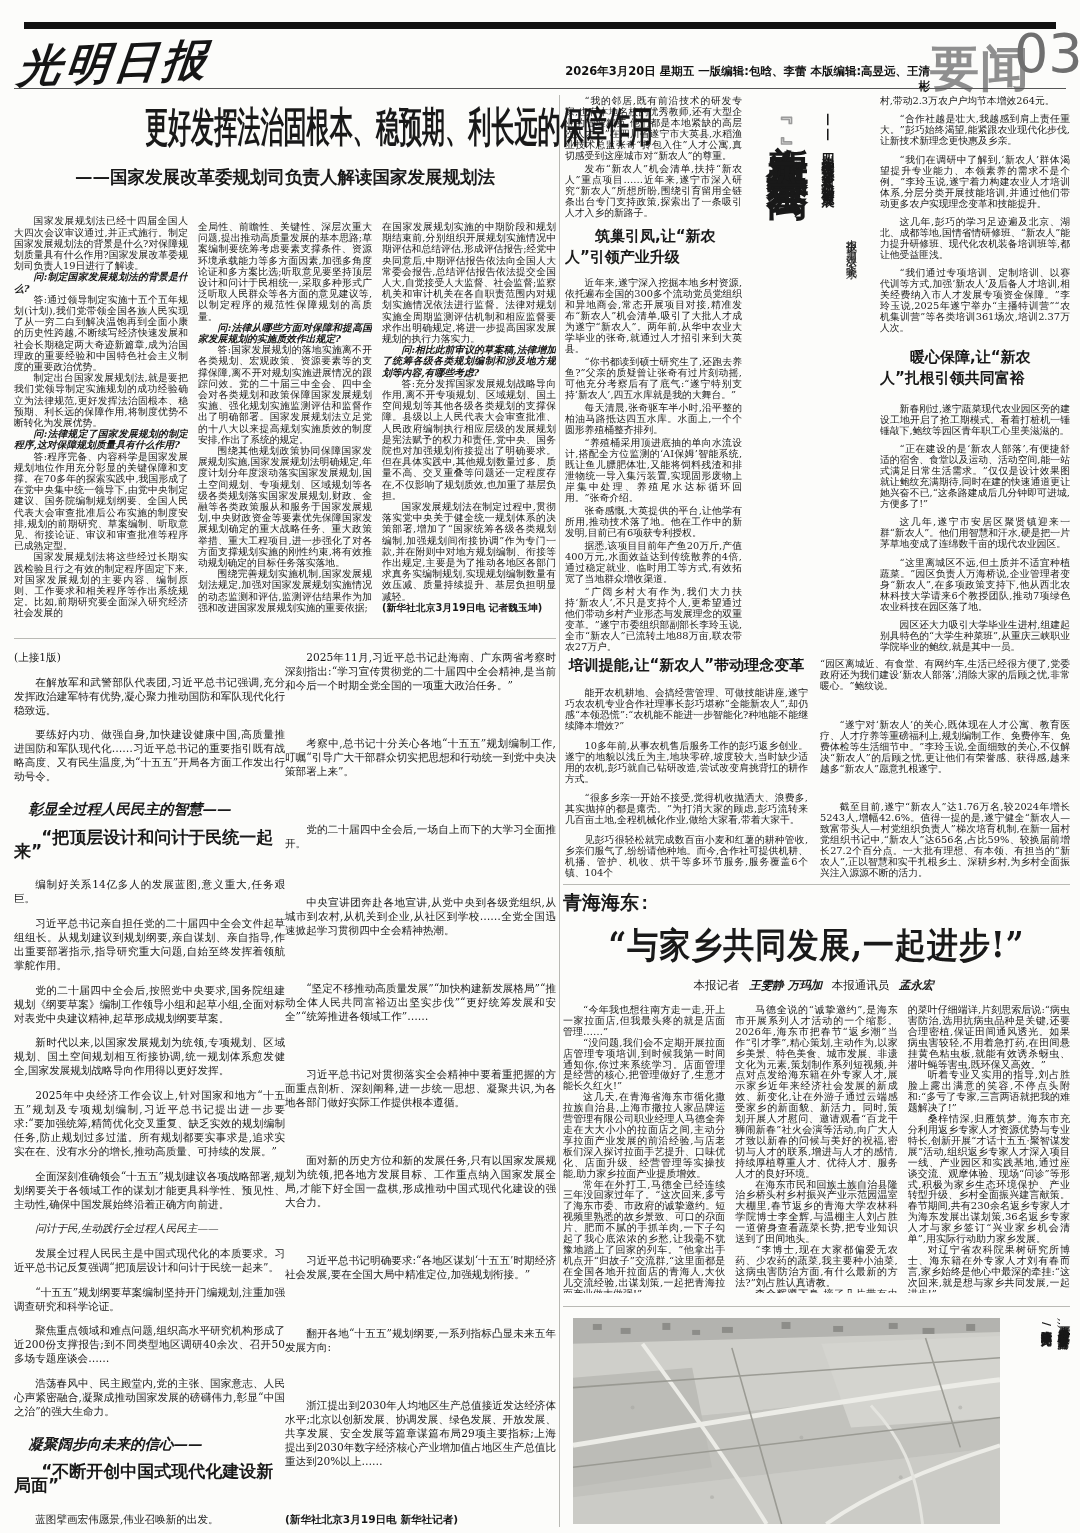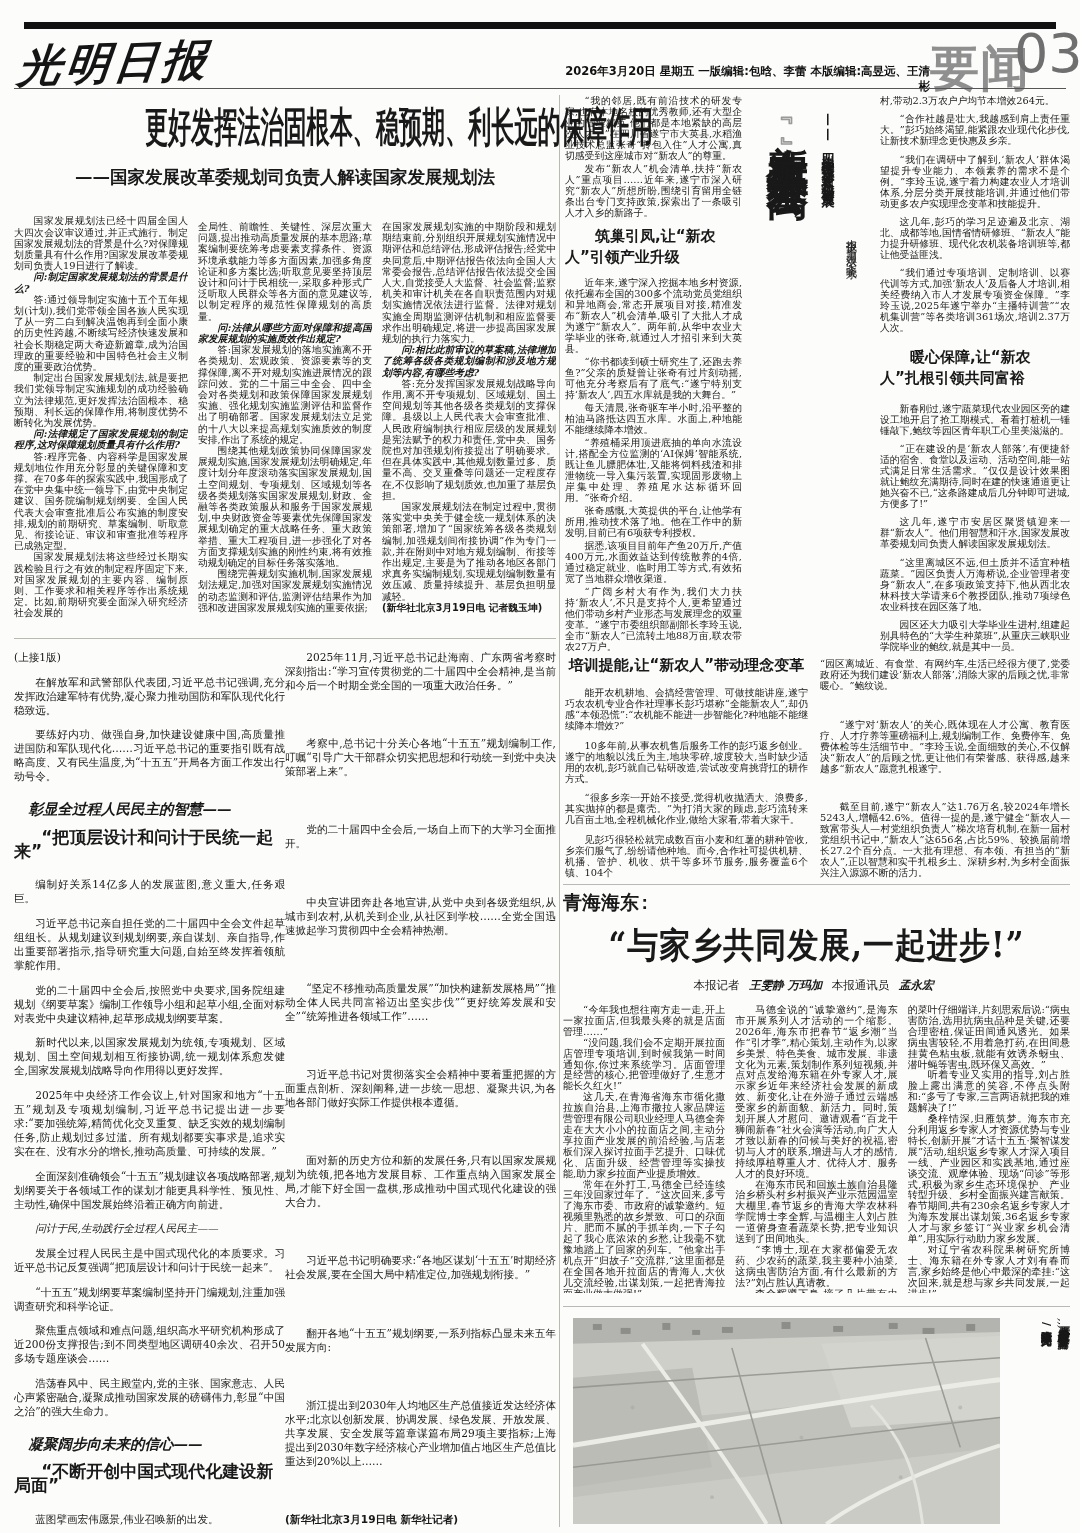--- a/index.html
+++ b/index.html
@@ -170,21 +170,21 @@
   </div>
 
   <div class="feature-top">
     <div class="tcol spread f-cola">
 
     <p data-ptype="p">“我的邻居,既有前沿技术的研发专家,也有本地名校的优秀教师,还有大型企业的管理精英,他们都是本地紧缺的高层次人才。”在四川省遂宁市大英县,水稻渔业技术总监张奇“拎包入住”人才公寓,真切感受到这座城市对“新农人”的尊重。</p>
         <p data-ptype="p">发布“新农人”机会清单,扶持“新农人”重点项目……近年来,遂宁市深入研究“新农人”所想所盼,围绕引育留用全链条出台专门支持政策,探索出了一条吸引人才入乡的新路子。</p>
         <p data-ptype="h2">筑巢引凤,让“新农人”引领产业升级</p>
         <p data-ptype="p">近年来,遂宁深入挖掘本地乡村资源,依托遍布全国的300多个流动党员党组织和异地商会,常态开展项目对接,精准发布“新农人”机会清单,吸引了大批人才成为遂宁“新农人”。两年前,从华中农业大学毕业的张奇,就通过人才招引来到大英县。</p>
         <p data-ptype="p">“你书都读到硕士研究生了,还跑去养鱼?”父亲的质疑曾让张奇有过片刻动摇,可他充分考察后有了底气:“遂宁特别支持‘新农人’,四五水库就是我的大舞台。”</p>
-        <p data-ptype="p">每天清晨,张奇驱车半小时,沿平整的柏油马路抵达四五水库。水面上,种地能不能继续降本增效。</p>
+        <p data-ptype="p">每天清晨,张奇驱车半小时,沿平整的柏油马路抵达四五水库。水面上,一个个圆形养殖桶整齐排列。</p>
         <p data-ptype="p">“养殖桶采用顶进底抽的单向水流设计,搭配全方位监测的‘AI保姆’智能系统,既让鱼儿膘肥体壮,又能将饲料残渣和排泄物统一导入集污装置,实现固形废物上岸集中处理、养殖尾水达标循环回用。”张奇介绍。</p>
         <p data-ptype="p">张奇感慨,大英提供的平台,让他学有所用,推动技术落了地。他在工作中的新发明,目前已有6项获专利授权。</p>
         <p data-ptype="p">据悉,该项目目前年产鱼20万斤,产值400万元,水面效益达到传统散养的4倍,通过稳定就业、临时用工等方式,有效拓宽了当地群众增收渠道。</p>
         <p data-ptype="p">“广阔乡村大有作为,我们大力扶持‘新农人’,不只是支持个人,更希望通过他们带动乡村产业形态与发展理念的双重变革。”遂宁市委组织部副部长李玲玉说,全市“新农人”已流转土地88万亩,联农带农27万户。</p>
       </div>
     <div class="f-head">
       <div class="v-title">
         
       <span data-gray="true">『</span><span data-gray="false">新农人</span><span data-gray="true">』</span><span data-gray="false">住进了人才公寓</span></div>
       <div class="v-sub">——四川遂宁全链条支持『新农人』扎根乡村引领发展</div>
@@ -193,21 +193,21 @@
     <div class="tcol spread f-colb">
 
     <p data-ptype="cont">村,带动2.3万农户户均节本增效264元。</p>
         <p data-ptype="p">“合作社越是壮大,我越感到肩上责任重大。”彭巧始终渴望,能紧跟农业现代化步伐,让新技术新理念更快惠及乡亲。</p>
         <p data-ptype="p">“我们在调研中了解到,‘新农人’群体渴望提升专业能力、本领素养的需求不是个例。”李玲玉说,遂宁着力构建农业人才培训体系,分层分类开展技能培训,并通过他们带动更多农户实现理念变革和技能提升。</p>
         <p data-ptype="p">这几年,彭巧的学习足迹遍及北京、湖北、成都等地,国情省情研修班、“新农人”能力提升研修班、现代化农机装备培训班等,都让他受益匪浅。</p>
         <p data-ptype="p">“我们通过专项培训、定制培训、以赛代训等方式,加强‘新农人’及后备人才培训,相关经费纳入市人才发展专项资金保障。”李玲玉说,2025年遂宁举办“主播特训营”“农机集训营”等各类培训361场次,培训2.37万人次。</p>
         <p data-ptype="h2">暖心保障,让“新农人”扎根引领共同富裕</p>
         <p data-ptype="p">新春刚过,遂宁蔬菜现代农业园区旁的建设工地开启了抢工期模式。看着打桩机一锤锤敲下,鲍纹等园区青年职工心里美滋滋的。</p>
         <p data-ptype="p">“正在建设的是‘新农人部落’,有便捷舒适的宿舍、食堂以及运动、活动空间,能一站式满足日常生活需求。”仅仅是设计效果图就让鲍纹充满期待,同时在建的快速通道更让她兴奋不已,“这条路建成后几分钟即可进城,方便多了!”</p>
-        <p data-ptype="p">这几年,遂宁市安居区聚贤镇迎来一群“新农人”。他们用智慧和汗水,国家发展改革委规划司负责人解读国家发展规划法。</p>
+        <p data-ptype="p">这几年,遂宁市安居区聚贤镇迎来一群“新农人”。他们用智慧和汗水,硬是把一片茅草地变成了连绵数千亩的现代农业园区。</p>
         <p data-ptype="p">“这里离城区不远,但土质并不适宜种植蔬菜。”园区负责人万海桥说,企业管理者变身“新农人”,在多项政策支持下,他从西北农林科技大学请来6个教授团队,推动7项绿色农业科技在园区落了地。</p>
         <p data-ptype="p">园区还大力吸引大学毕业生进村,组建起别具特色的“大学生种菜班”,从重庆三峡职业学院毕业的鲍纹,就是其中一员。</p>
       </div>
   </div>
 
   <div class="feature-bot">
     <div class="tcol spread f-wl">
 
     <p data-ptype="h2c">培训提能,让“新农人”带动理念变革</p>
         <p data-ptype="p">能开农机耕地、会搞经营管理、可做技能讲座,遂宁巧农农机专业合作社理事长彭巧堪称“全能新农人”,却仍感“本领恐慌”:“农机能不能进一步智能化?种地能不能继续降本增效?”</p>

